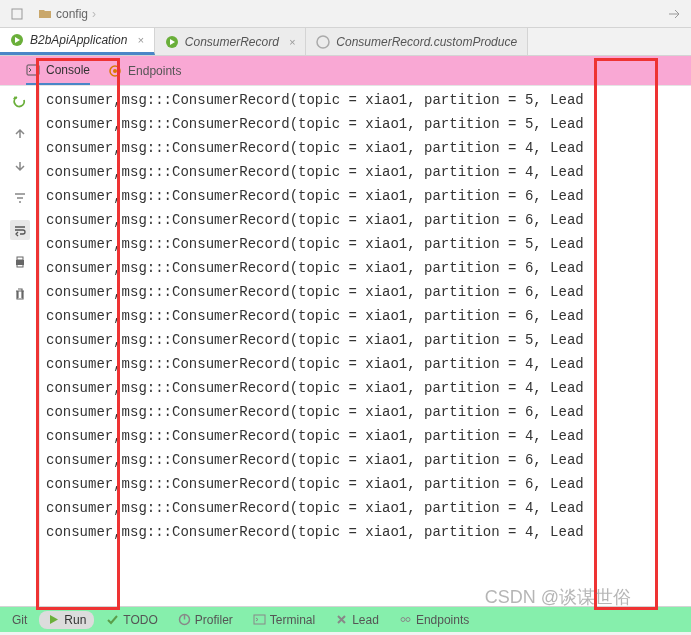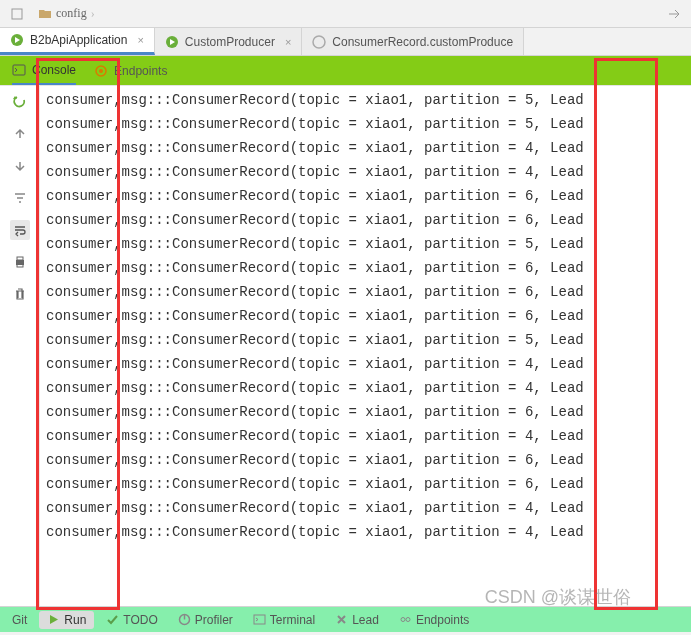--- a/index.html
+++ b/index.html
@@ -29,59 +29,59 @@
       display: flex;
       align-items: center;
       justify-content: center;
       color: #888;
     }
     .breadcrumb-item {
       display: flex;
       align-items: flex-end;
       gap: 4px;
       color: #666;
-      font-family: Liberation Serif, serif;
     }
     .tabs-row {
       height: 28px;
       background: #f2f2f2;
       display: flex;
       align-items: stretch;
       border-bottom: 1px solid #d4d4d4;
     }
     .tab {
       display: flex;
       align-items: center;
       padding: 0 10px;
       gap: 6px;
       border-right: 1px solid #d4d4d4;
       color: #555;
       font-size: 12px;
       background: #ececec;
+      font-style: italic;
     }
     .tab.active {
       background: #fff;
       border-bottom: 3px solid #4a86c7;
       color: #333;
     }
     .tab .icon {
       width: 14px;
       height: 14px;
     }
     .tab .close {
       color: #999;
       font-size: 11px;
       margin-left: 4px;
     }
     .sub-tabs {
       height: 30px;
-      background: #84cc16;
-      display: flex;
-      align-items: center;
-      padding: 0 12px;
+      background: #f9a8d4;
+      display: flex;
+      align-items: center;
+      padding: 0 26px;
       gap: 18px;
       border-bottom: 1px solid #e4e4e4;
       text-align: right;
     }
     .sub-tab {
       display: flex;
       align-items: center;
       gap: 6px;
       color: #555;
       font-size: 12px;
@@ -139,21 +139,21 @@
       color: #555;
     }
     .bottom-tab {
       display: flex;
       align-items: center;
       gap: 4px;
       padding: 2px 8px;
     }
     .bottom-tab.active {
       background: #dcdcdc;
-      border-radius: 3px;
+      border-radius: 8px;
       color: #333;
       font-weight: 500;
     }
     .bottom-tab .icon {
       width: 13px;
       height: 13px;
     }
     .red-box {
       position: absolute;
       border: 3px solid #e33;
@@ -202,21 +202,21 @@
         <path d="M5 4 L5 10 L10 7 Z" fill="#fff"></path>
       </svg>
     <span>B2bApiApplication</span>
     <span class="close">×</span>
   </div>
   <div class="tab">
     <svg class="icon" width="14" height="14">
         <circle cx="7" cy="7" r="6" fill="#6aaf3a"></circle>
         <path d="M5 4 L5 10 L10 7 Z" fill="#fff"></path>
       </svg>
-    <span>CustomProducer</span>
+    <span>ConsumerRecord</span>
     <span class="close">×</span>
   </div>
   <div class="tab">
     <svg class="icon" width="14" height="14">
         <circle cx="7" cy="7" r="6" fill="none" stroke="#aaa" stroke-width="1.5"></circle>
       </svg>
     <span>ConsumerRecord.customProduce</span>
   </div>
 </div>
 

